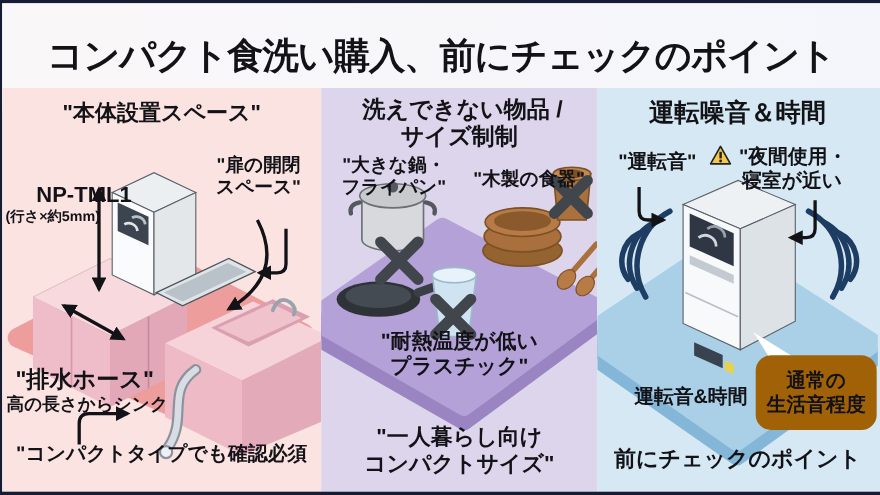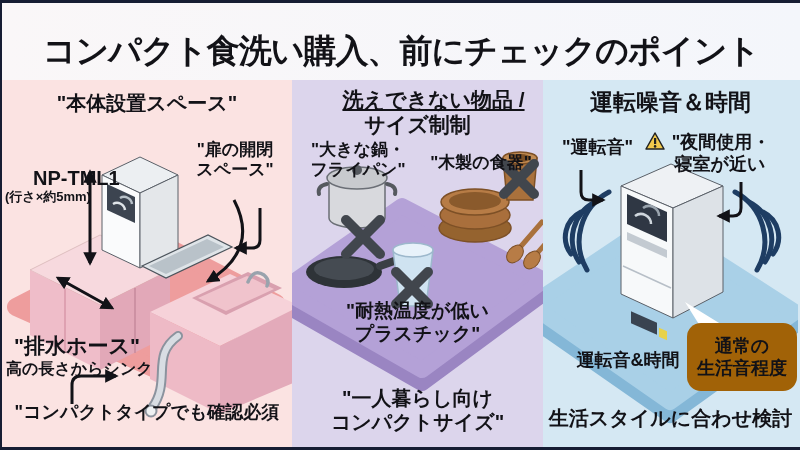--- a/index.html
+++ b/index.html
@@ -30,21 +30,21 @@
   
   #l-head{left:0;top:11px;width:290px;font-size:20px;}
   #l-size{left:0;top:37px;width:290px;font-size:15px;}
   #l-model{left:6px;top:86px;font-size:20px;margin-left:25px;}
   #l-msize{left:3px;top:109px;font-size:13px;}
   #l-door{left:176px;top:60px;width:114px;font-size:17px;white-space:normal;}
   #l-hose{left:12px;top:253px;font-size:21px;}
   #l-hosenote{left:4px;top:279px;font-size:16px;}
   #l-cap{left:0;top:322px;width:290px;font-size:18px;}
   
-  #m-head1{left:16px;top:7px;width:251px;font-size:21px;text-decoration:underline;}
+  #m-head1{left:3px;top:7px;width:251px;font-size:21px;}
   #m-head2{left:0;top:32px;width:251px;font-size:21px;}
   #m-pot{left:2px;top:60px;width:128px;font-size:17px;white-space:normal;}
   #m-wood{left:128px;top:73px;width:122px;font-size:17px;}
   #m-plastic1{left:0;top:220px;width:251px;font-size:19px;}
   #m-plastic2{left:0;top:243px;width:251px;font-size:19px;}
   #m-cap1{left:0;top:306px;width:251px;font-size:20px;}
   #m-cap2{left:0;top:330px;width:251px;font-size:20px;}
   
   #r-head{left:0;top:9px;width:255px;font-size:23px;text-align:center;}
   #r-noise{left:2px;top:57px;width:105px;font-size:18px;}
@@ -250,18 +250,18 @@
               <polygon points="10,1 19,17 1,17" fill="#f2c94c" stroke="#222" stroke-width="1.5" stroke-linejoin="round"></polygon>
               <rect x="9" y="6" width="2.2" height="6" fill="#222"></rect>
               <circle cx="10.1" cy="14.4" r="1.3" fill="#222"></circle>
             </svg></span>
       </div>
       <div class="t ctr" id="r-plat">運転音&amp;時間</div>
       <div id="r-bubble">
         <span>通常の</span>
         <span>生活音程度</span>
       </div>
-      <div class="t ctr" id="r-cap">生活スタイルに合わせ検討</div>
+      <div class="t ctr" id="r-cap">前にチェックのポイント</div>
     </div>
   </div>
 
   <div class="bar" id="bar-bottom"></div>
 </div>
 
 </body></html>

